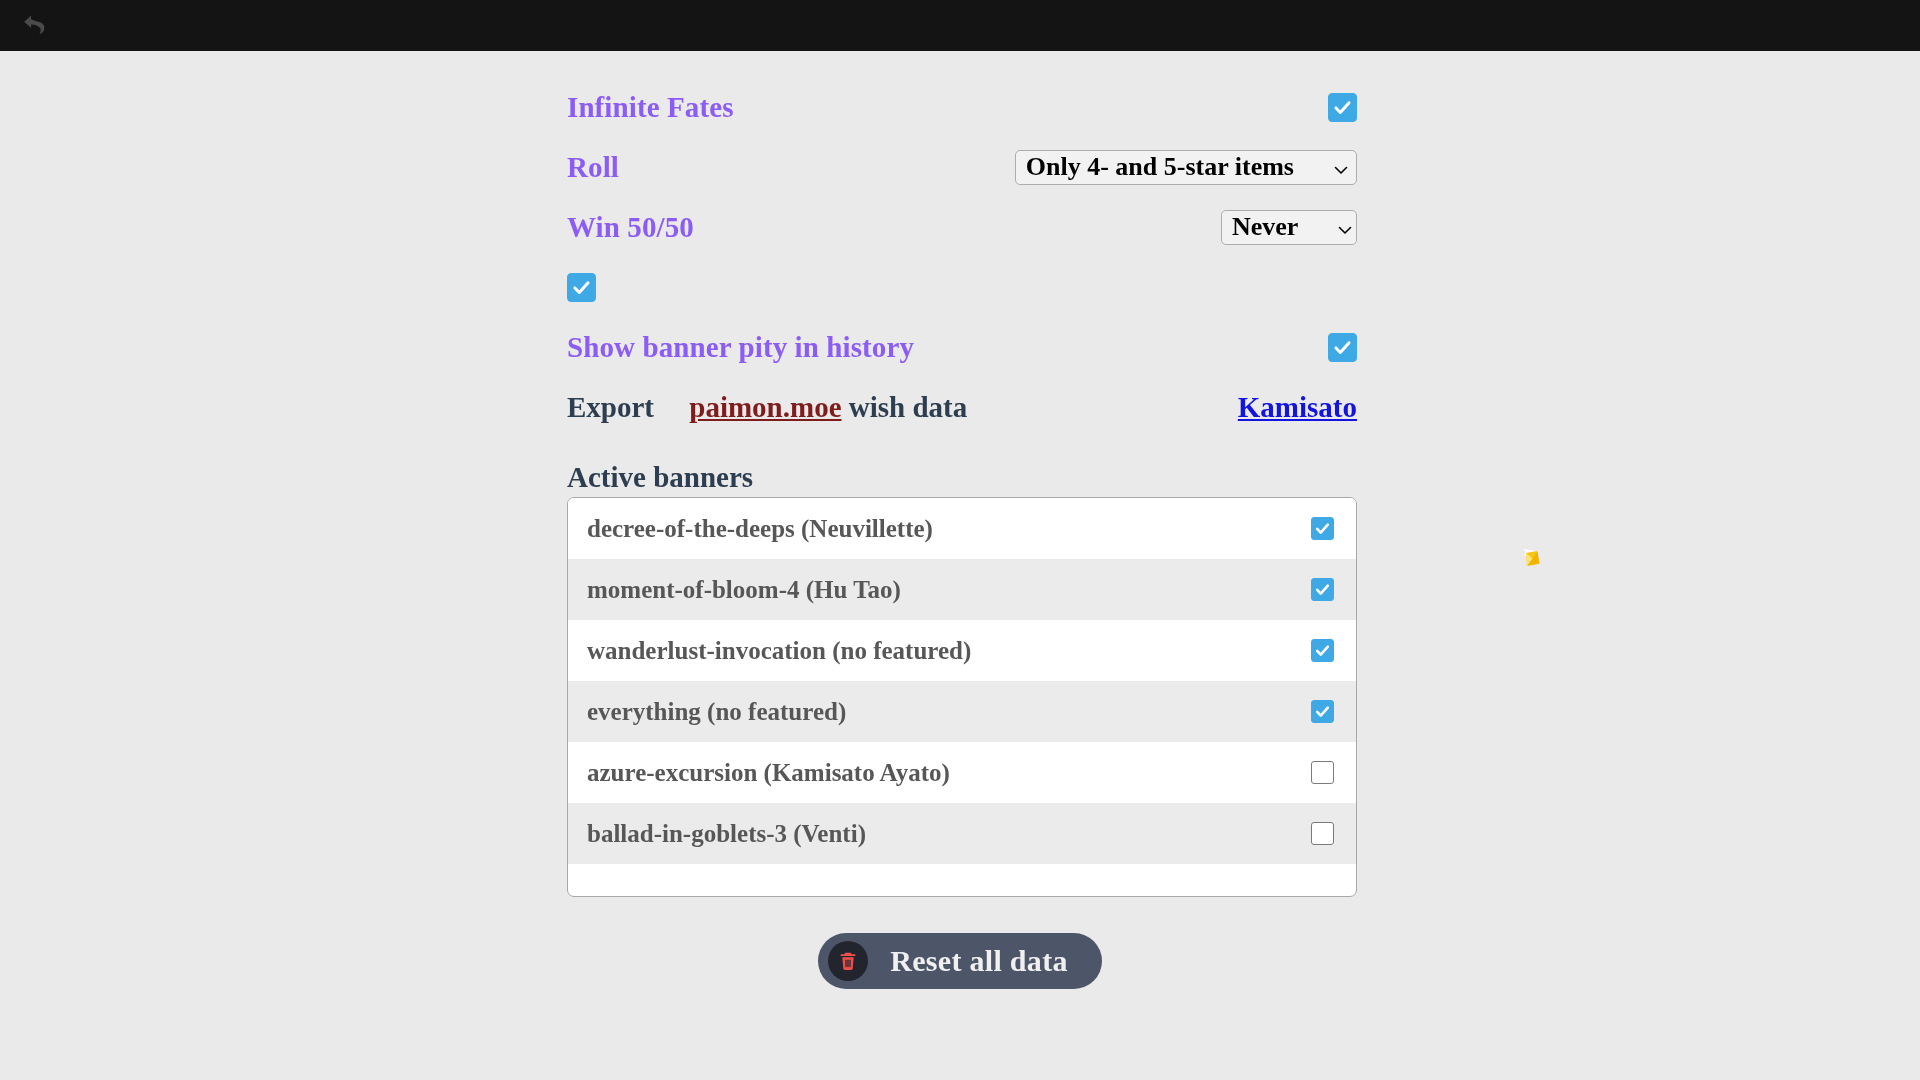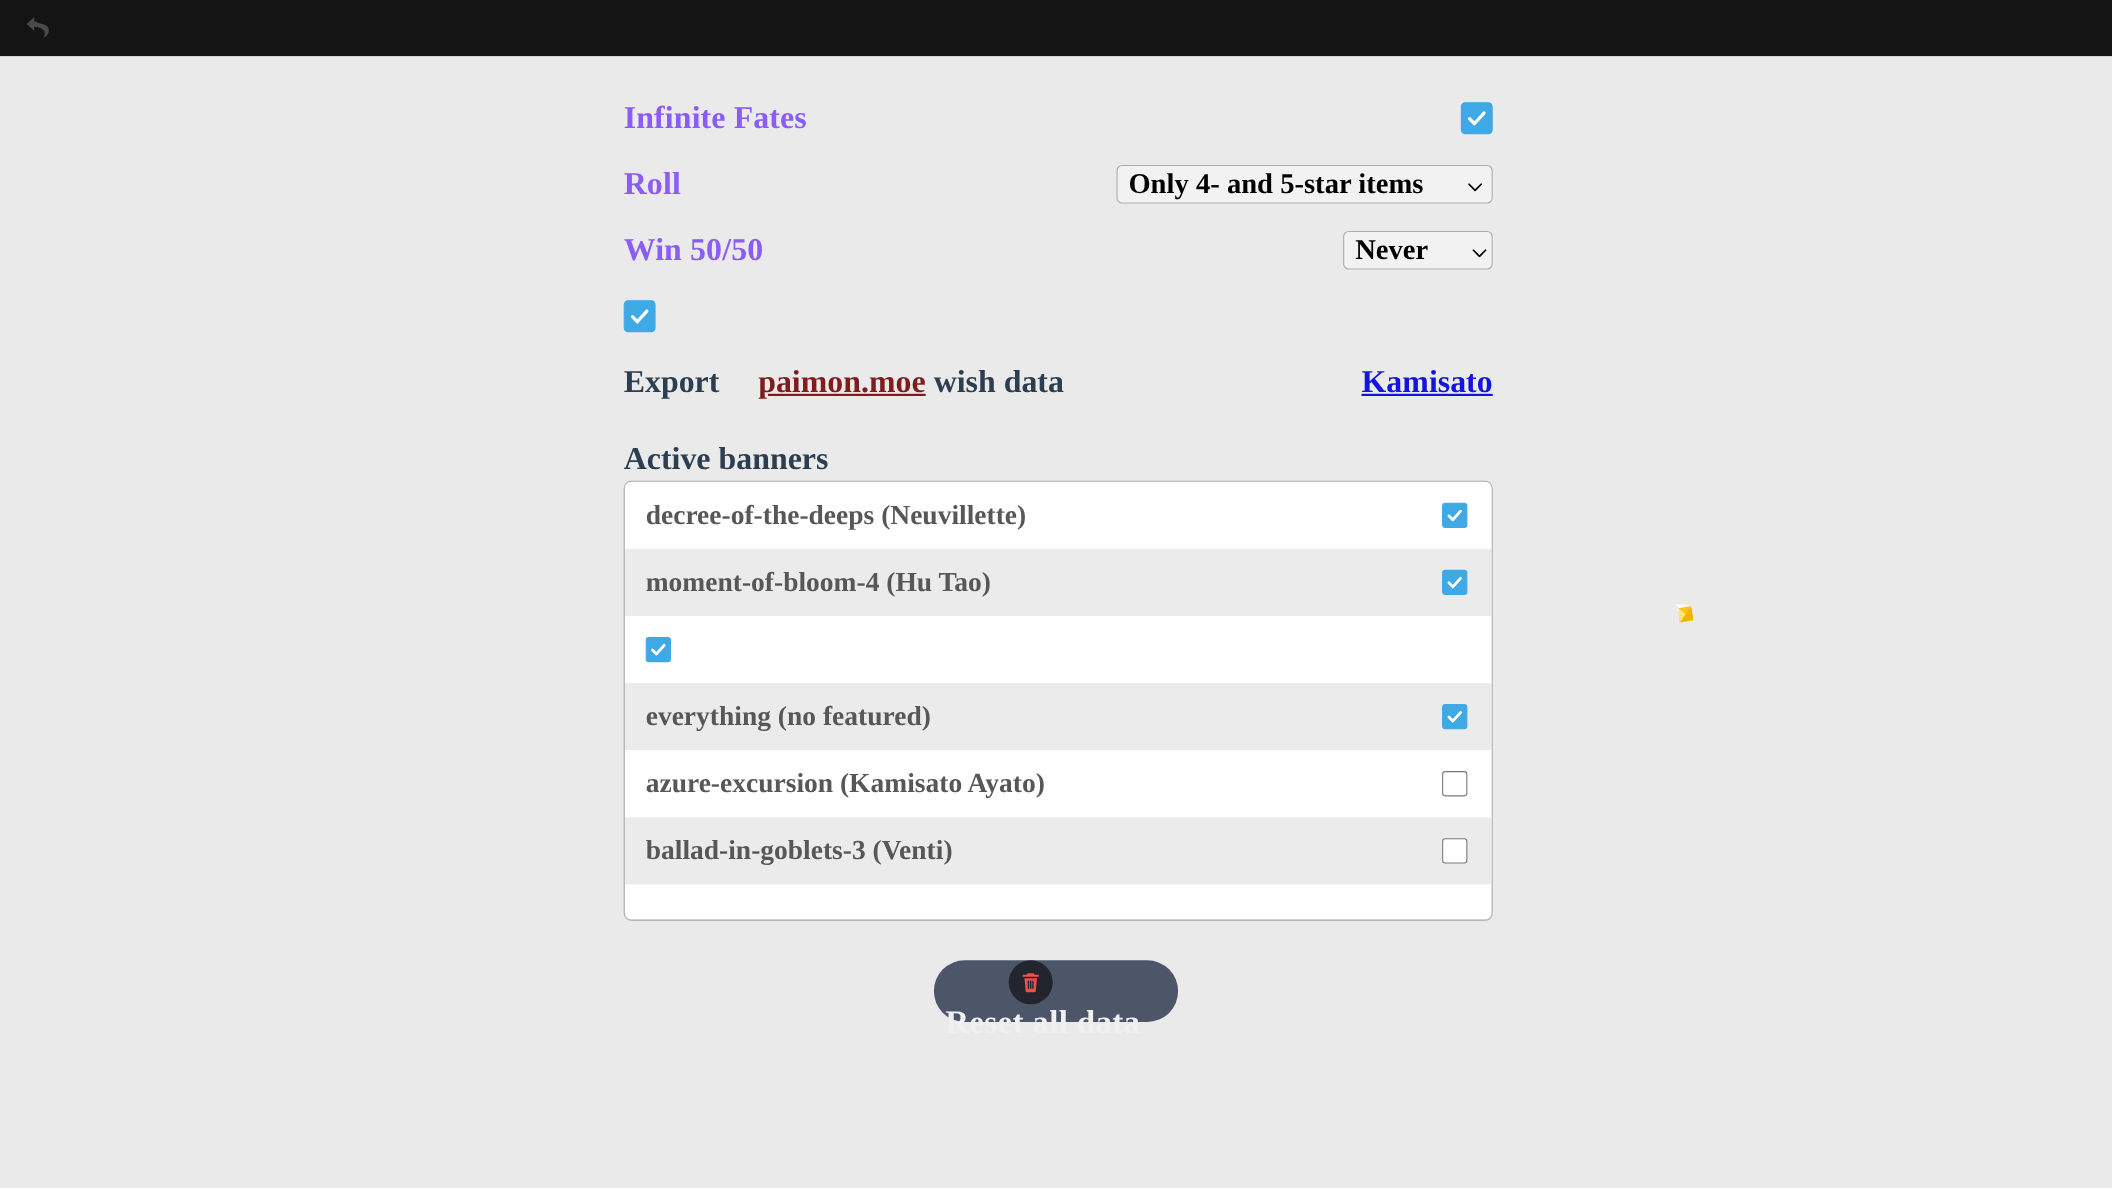--- a/index.html
+++ b/index.html
@@ -180,21 +180,20 @@
     margin-top: 36px;
   }
   #reset-btn {
     display: inline-flex;
     align-items: center;
     background: #4d5569;
     border-radius: 40px;
     height: 56px;
     padding: 0 34px 0 10px;
     cursor: pointer;
-    flex-direction: column;
   }
   #trash-circle {
     width: 40px;
     height: 40px;
     border-radius: 50%;
     background: #22252e;
     display: inline-flex;
     align-items: center;
     justify-content: center;
     margin-right: 22px;
@@ -268,20 +267,28 @@
     </div>
 
     <div class="setting-row">
       <span class="cb on">
         <svg width="21" height="21" viewBox="0 0 24 24">
           <path d="M4.5 12.5l5 5.2L19.5 6.6" stroke="#ffffff" stroke-width="3.4" fill="none" stroke-linecap="round" stroke-linejoin="round"></path>
         </svg>
       </span>
     </div>
 
+    <div class="setting-row">
+      <span class="setting-label">Show banner pity in history</span>
+      <span class="cb on">
+        <svg width="21" height="21" viewBox="0 0 24 24">
+          <path d="M4.5 12.5l5 5.2L19.5 6.6" stroke="#ffffff" stroke-width="3.4" fill="none" stroke-linecap="round" stroke-linejoin="round"></path>
+        </svg>
+      </span>
+    </div>
 
     <div class="setting-row">
       <span class="export-line"><span>Export </span><a class="visited">paimon.moe</a><span> wish data</span></span>
       <span class="dl-link">Kamisato</span>
     </div>
 
     <div class="section-heading">Active banners</div>
 
     <div id="banner-list">
 
@@ -295,20 +302,21 @@
         </div>
         <div class="banner-row">
           <span class="banner-name">moment-of-bloom-4 (Hu Tao)</span>
           <span class="cb cb-sm on">
             <svg width="17" height="17" viewBox="0 0 24 24">
               <path d="M4.5 12.5l5 5.2L19.5 6.6" stroke="#ffffff" stroke-width="3.6" fill="none" stroke-linecap="round" stroke-linejoin="round"></path>
             </svg>
           </span>
         </div>
         <div class="banner-row">
+          <span class="banner-name">wanderlust-invocation (no featured)</span>
           <span class="cb cb-sm on">
             <svg width="17" height="17" viewBox="0 0 24 24">
               <path d="M4.5 12.5l5 5.2L19.5 6.6" stroke="#ffffff" stroke-width="3.6" fill="none" stroke-linecap="round" stroke-linejoin="round"></path>
             </svg>
           </span>
         </div>
         <div class="banner-row">
           <span class="banner-name">everything (no featured)</span>
           <span class="cb cb-sm on">
             <svg width="17" height="17" viewBox="0 0 24 24">

